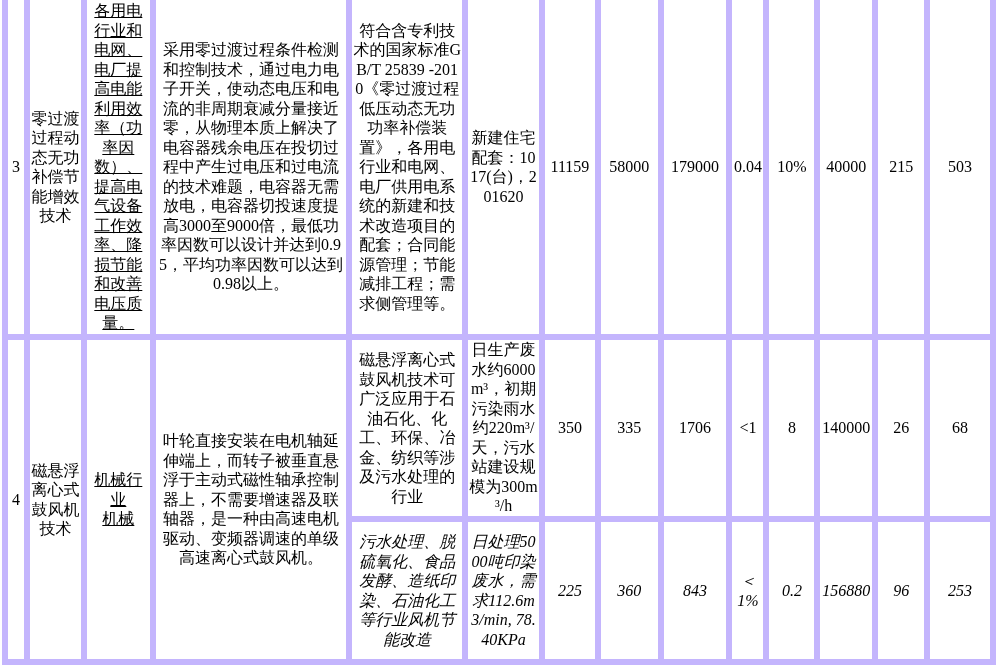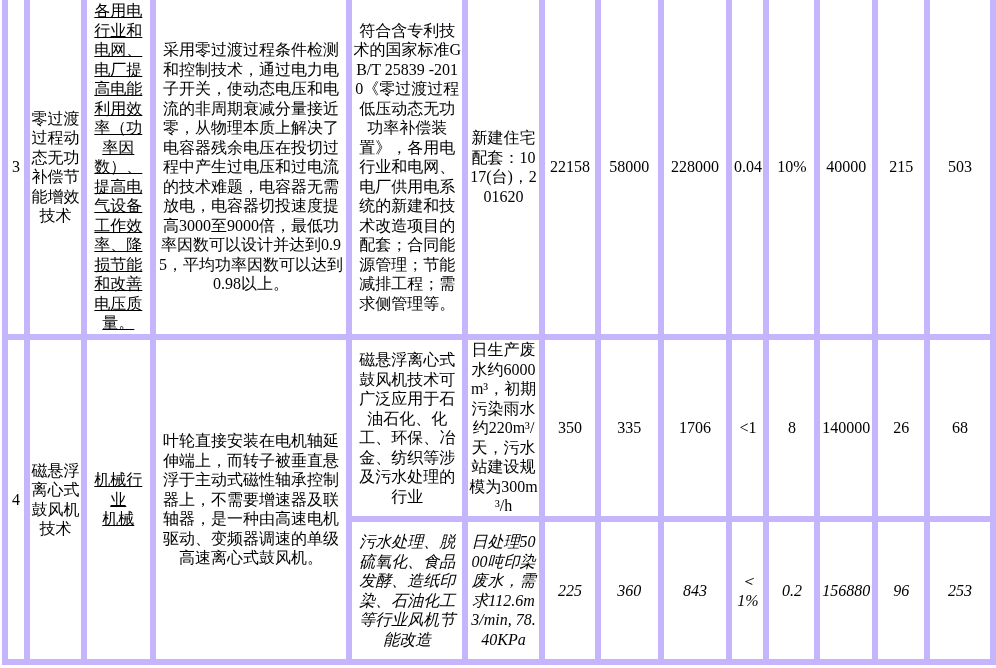--- a/index.html
+++ b/index.html
@@ -52,23 +52,23 @@
     </colgroup>
 
     <tbody>
         <tr class="r3">
       <td>3</td>
       <td>零过渡过程动态无功补偿节能增效技术</td>
       <td class="industry">各用电行业和电网、电厂提高电能利用效率（功率因数）、提高电气设备工作效率、降损节能和改善电压质量。</td>
       <td>采用零过渡过程条件检测和控制技术，通过电力电子开关，使动态电压和电流的非周期衰减分量接近零，从物理本质上解决了电容器残余电压在投切过程中产生过电压和过电流的技术难题，电容器无需放电，电容器切投速度提高3000至9000倍，最低功率因数可以设计并达到0.95，平均功率因数可以达到0.98以上。</td>
       <td>符合含专利技术的国家标准GB/T 25839 -2010《零过渡过程低压动态无功功率补偿装置》，各用电行业和电网、电厂供用电系统的新建和技术改造项目的配套；合同能源管理；节能减排工程；需求侧管理等。</td>
       <td>新建住宅配套：1017(台)，201620</td>
-      <td class="num">22158</td>
+      <td class="num">11159</td>
       <td class="num">58000</td>
-      <td class="num">228000</td>
+      <td class="num">179000</td>
       <td class="num">0.04</td>
       <td class="num">10%</td>
       <td class="num">40000</td>
       <td class="num">215</td>
       <td class="num">503</td>
     </tr>
 
     <tr class="r4a">
       <td rowspan="2">4</td>
       <td rowspan="2">磁悬浮离心式鼓风机技术</td>

